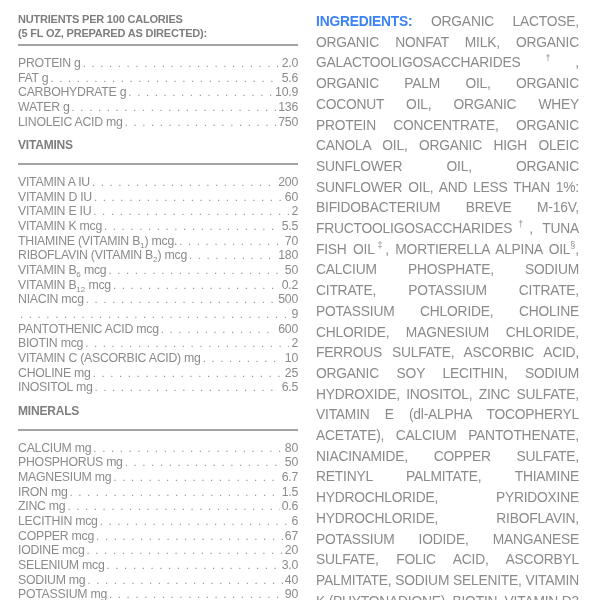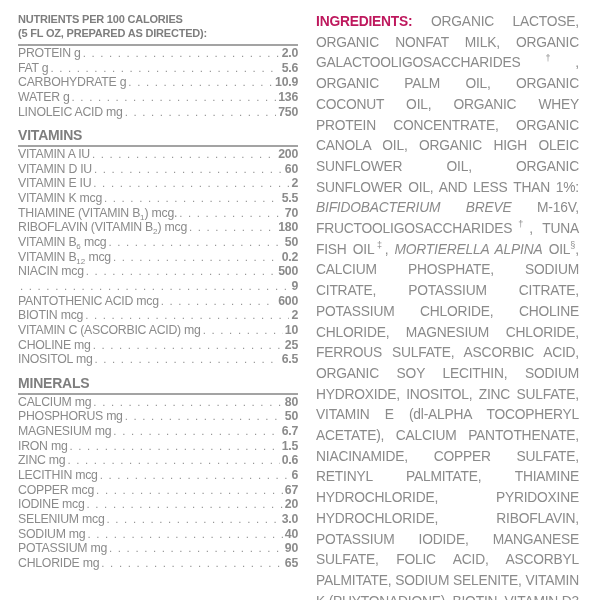--- a/index.html
+++ b/index.html
@@ -10,46 +10,46 @@
     -webkit-font-smoothing:antialiased;
   }
   .panel{position:relative;width:600px;height:600px;background:#fff;overflow:hidden;}
 
   
   .col-left{position:absolute;left:18px;top:12px;width:280px;}
   .panel-title{
     font-weight:bold;font-size:11px;line-height:14px;color:#7e7e7e;
     letter-spacing:-0.2px;border-bottom:2px solid #a3a3a3;padding-bottom:4px;
   }
-  .rows{margin-top:0;}
+  .rows{margin-top:10px;}
   .row{
     display:flex;align-items:baseline;height:14.65px;
     font-size:12.3px;line-height:14.65px;letter-spacing:-0.25px;white-space:nowrap;
   }
   .nlabel{flex:0 0 auto;}
   .nlabel sub{font-size:8px;line-height:0;letter-spacing:0;}
   .leader{
     flex:1 1 auto;overflow:hidden;margin:0 2px;
     font-size:11.5px;letter-spacing:1.2px;color:#939393;
   }
-  .nvalue{flex:0 0 auto;font-weight:bold;}
+  .nvalue{flex:0 0 auto;}
   .section-h{
-    font-weight:bold;font-size:14px;line-height:15px;color:#7e7e7e;
+    font-weight:bold;font-size:12px;line-height:15px;color:#7e7e7e;
     letter-spacing:-0.2px;border-bottom:2px solid #a3a3a3;
-    padding-bottom:2px;margin-top:9px;
+    padding-bottom:10px;margin-top:9px;
   }
 
   
   .col-right{position:absolute;left:316px;top:12px;width:263px;}
   .ingredients{
     margin:0;font-size:13.8px;line-height:20.7px;letter-spacing:-0.2px;
     text-align:justify;text-align-last:justify;color:#8b8b8b;
   }
-  .ingredients .b{font-weight:bold;color:#be185d;}
-  .ingredients .i{font-style:italic;}
+  .ingredients .b{font-weight:bold;color:#3b82f6;}
+  .ingredients .i{}
   sup{font-size:9px;line-height:0;vertical-align:super;letter-spacing:0;}
 </style>
 </head>
 <body>
 
 <div class="panel">
 
   <div class="col-left">
     <div class="panel-title">
       <div>NUTRIENTS PER 100 CALORIES</div>

